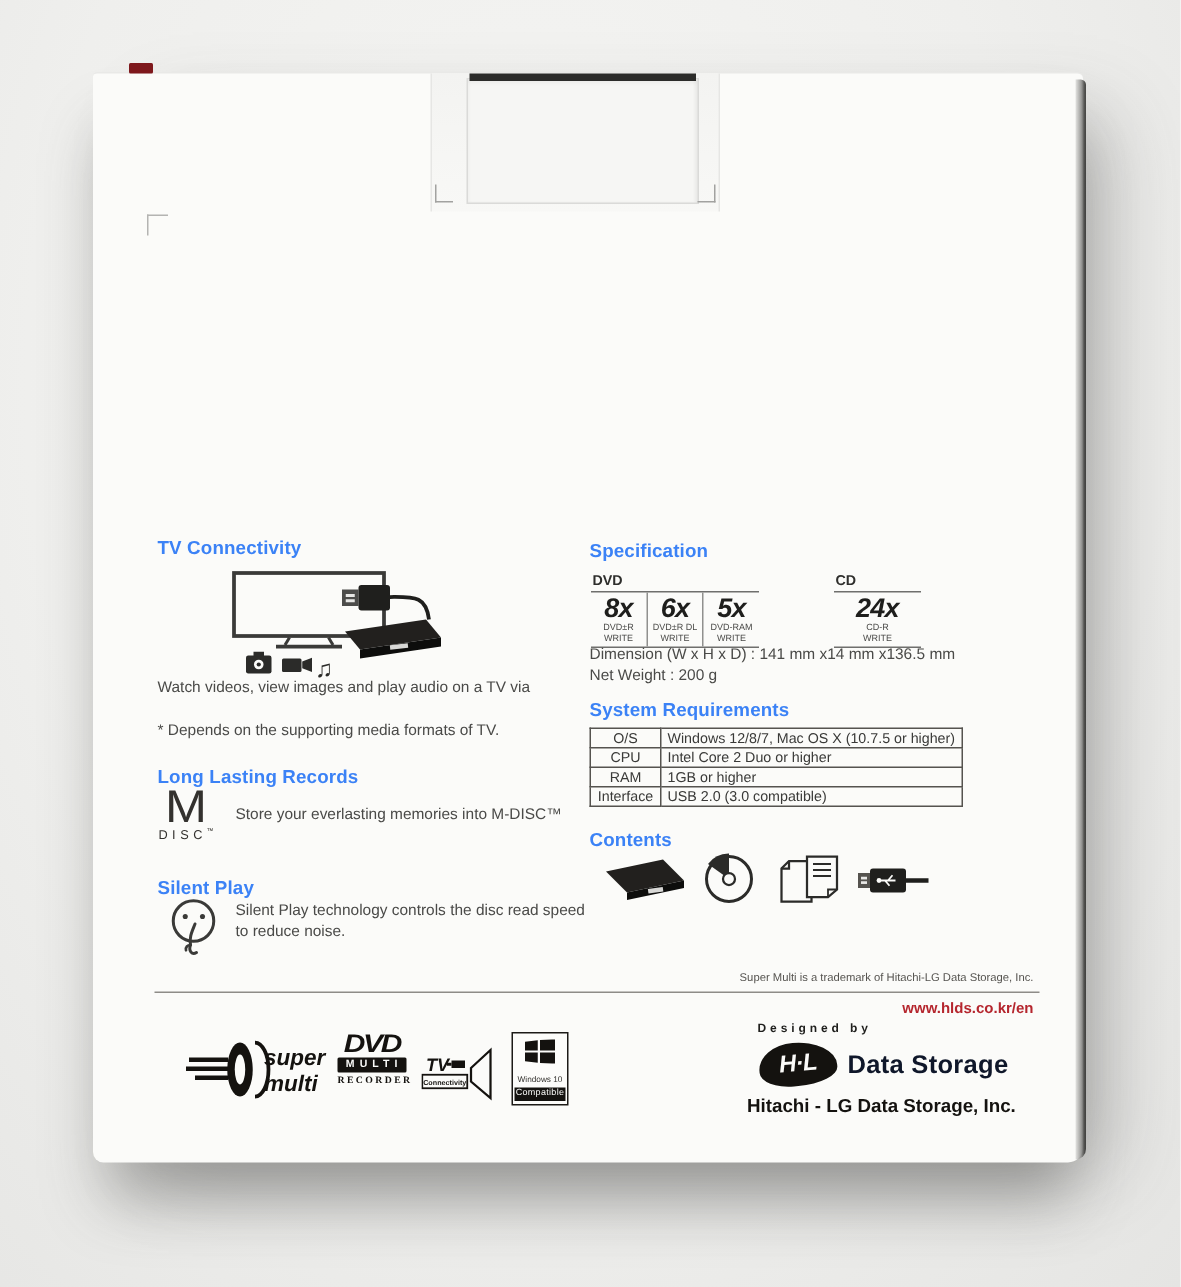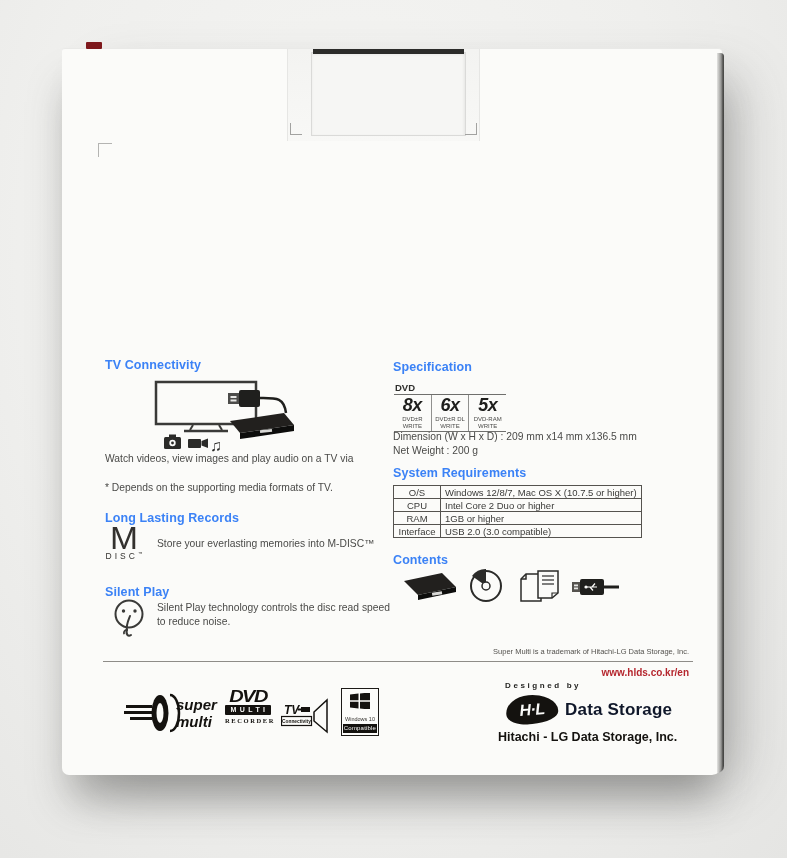--- a/index.html
+++ b/index.html
@@ -185,22 +185,32 @@
           <div class="speed-action">WRITE</div>
         </div>
         <div class="spec-cell">
           <div class="speed-num">5x</div>
           <div class="speed-media">DVD-RAM</div>
           <div class="speed-action">WRITE</div>
         </div>
       </div>
     </div>
 
-
-    <div class="body-text" style="left:331px; top:381px;">Dimension (W x H x D) : 209 mm x14 mm x136.5 mm</div>
+    <div class="spec-group" style="left:494px; top:333px; width:58px;">
+      <div class="spec-label">CD</div>
+      <div class="spec-cells">
+        <div class="spec-cell">
+          <div class="speed-num">24x</div>
+          <div class="speed-media">CD-R</div>
+          <div class="speed-action">WRITE</div>
+        </div>
+      </div>
+    </div>
+
+    <div class="body-text" style="left:331px; top:381px;">Dimension (W x H x D) : 141 mm x14 mm x136.5 mm</div>
     <div class="body-text" style="left:331px; top:395px;">Net Weight : 200 g</div>
 
     <div class="red-h" style="left:331px; top:417px;">System Requirements</div>
 
     <table class="sys-table" style="left:331px; top:436px;">
       <tbody>
           <tr>
         <td class="k">O/S</td>
         <td>Windows 12/8/7, Mac OS X (10.7.5 or higher)</td>
       </tr>

